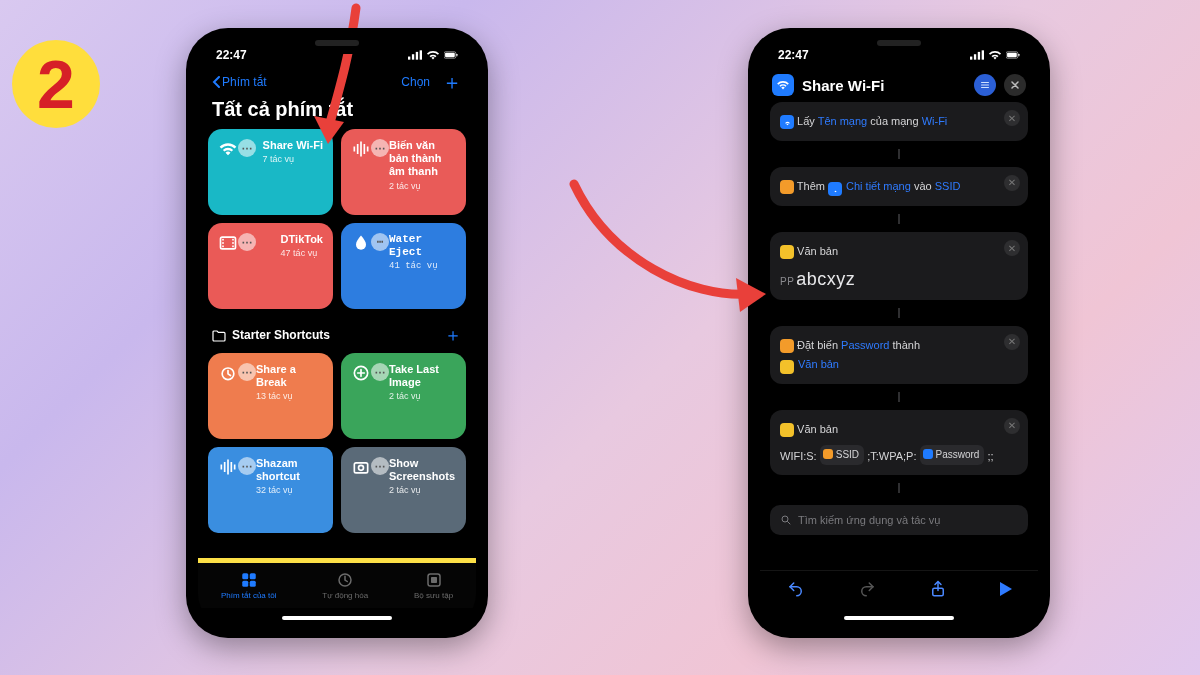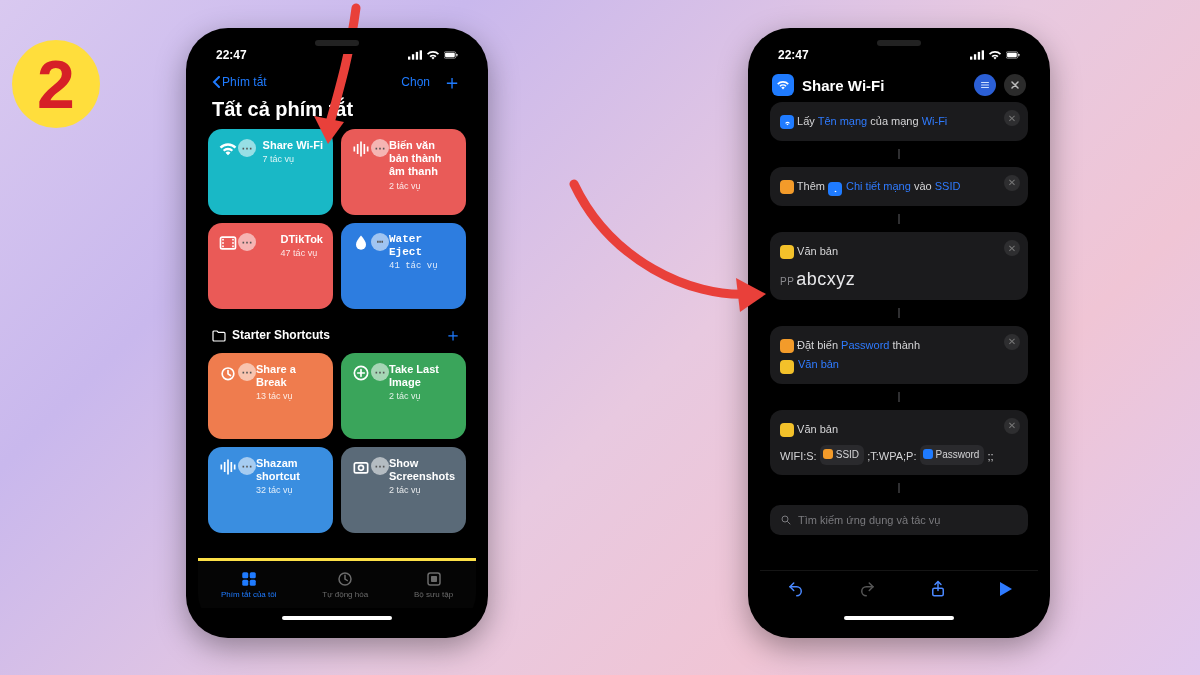--- a/index.html
+++ b/index.html
@@ -58,37 +58,37 @@
   .tile{
     border-radius:14px;padding:10px 10px 8px;height:86px;position:relative;
     display:flex;flex-direction:row;justify-content:space-between;color:#fff;
   }
   .t-teal{background:#19b8c6;}
   .t-red{background:#e95b58;}
   .t-red2{background:#ea5a57;}
   .t-blue{background:#2d7de0;font-family:Liberation Mono, monospace;}
   .t-orange{background:#ef7c4e;}
   .t-green{background:#3aa55b;}
-  .t-lblue{background:#3a8ee0;}
+  .t-lblue{background:#3a8ee0;border-radius:10px;}
   .t-grey{background:#5a6a78;}
   .tile-top{display:flex;align-items:flex-start;justify-content:space-between;}
   .tile-top .icon svg{width:20px;height:20px;fill:#fff;}
   .tile-more{width:18px;height:18px;border-radius:50%;background:rgba(255,255,255,.55);display:flex;align-items:center;justify-content:center;}
   .tile-more::after{content:"⋯";font-size:11px;color:#555;font-weight:900;line-height:1;}
   .tile-name{font-size:11px;font-weight:600;line-height:1.2;}
   .tile-sub{font-size:9px;opacity:.85;margin-top:2px;}
 
   .folder-row{display:flex;align-items:center;justify-content:space-between;padding:14px 14px 6px;}
   .folder-row .lab{display:flex;align-items:flex-end;gap:6px;font-size:12px;font-weight:600;}
   .folder-row .plus{color:#1f7bff;font-size:18px;}
 
   .tabbar{
     position:absolute; left:0; right:0; bottom:18px; height:50px;
     display:flex; justify-content:space-around; align-items:center;
-    border-top:3px solid #fde047; background:#050505;
+    border-top:5px solid #fde047; background:#050505;
   }
   .tab{display:flex;flex-direction:column;align-items:center;gap:2px;font-size:8px;color:#6b6b6b;}
   .tab.active{color:#1f7bff;}
   .tab svg{width:18px;height:18px;fill:currentColor;}
 
   
   .ed-header{display:flex;align-items:center;gap:8px;padding:4px 12px 6px;}
   .app-ico{width:22px;height:22px;border-radius:6px;background:#1f7bff;display:flex;align-items:center;justify-content:center;}
   .app-ico svg{width:14px;height:14px;fill:#fff;}
   .ed-title{font-size:15px;font-weight:700;flex:1;}

